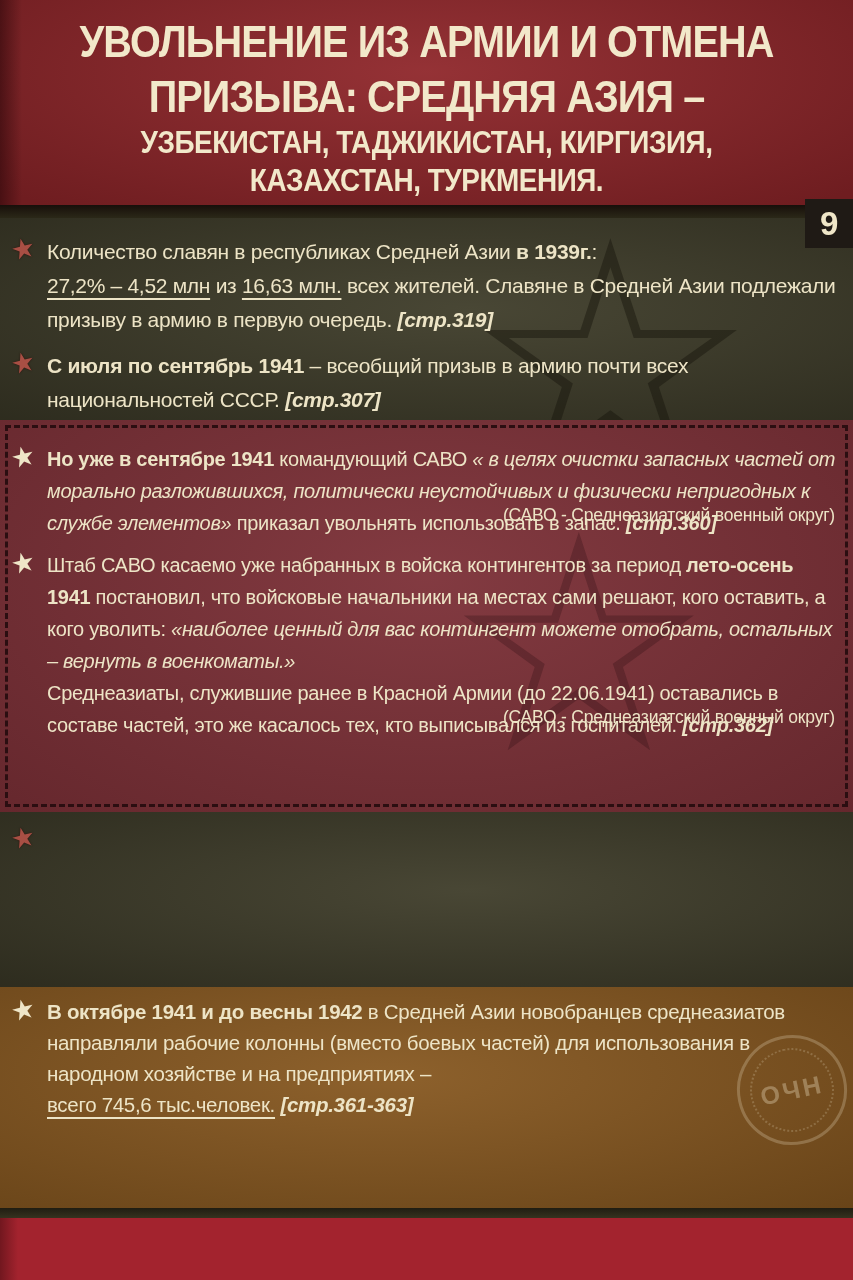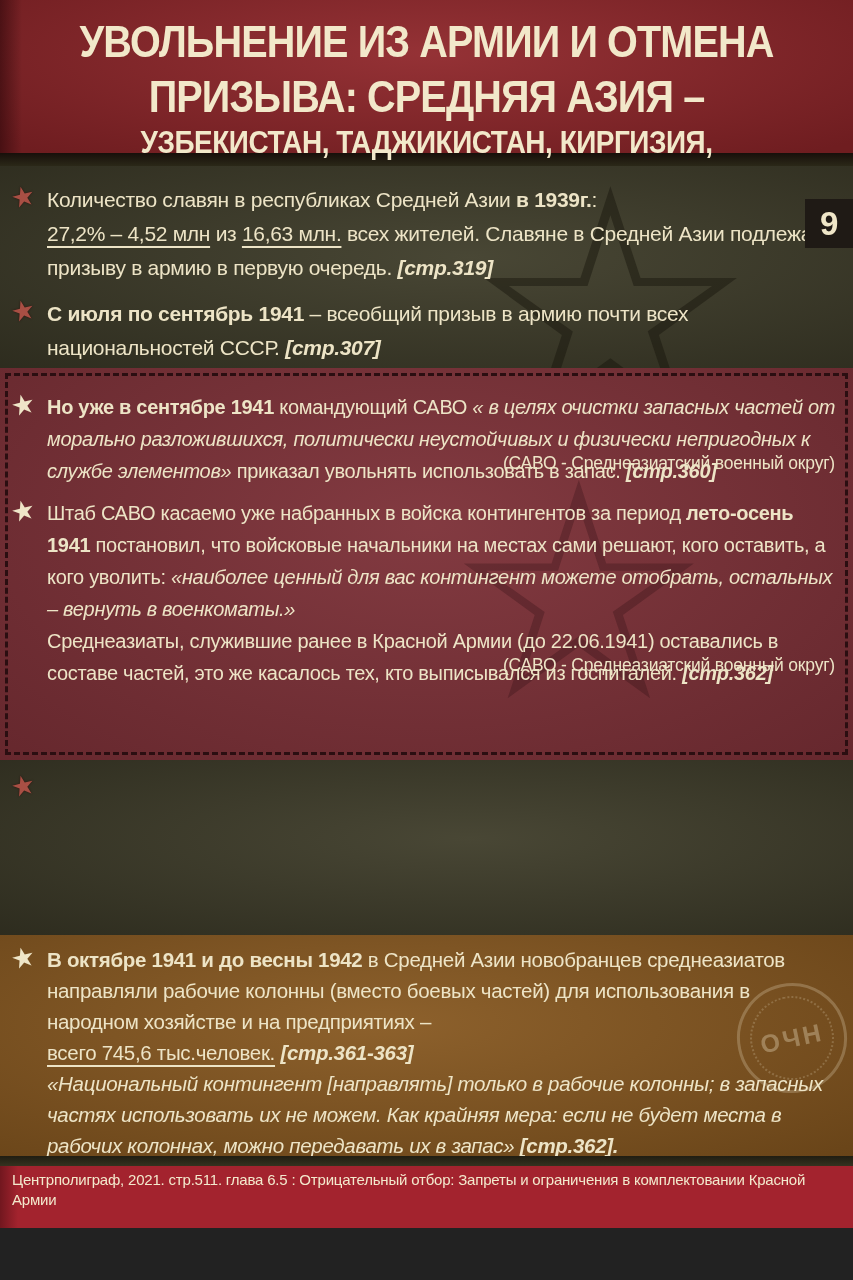--- a/index.html
+++ b/index.html
@@ -7,21 +7,21 @@
     position:relative;
     width:853px;height:1280px;
     margin:0 auto;
     overflow:hidden;
     font-family:"Liberation Sans","DejaVu Sans",sans-serif;
     color:#ede4c6;
     letter-spacing:-0.3px;
   }
   
   .header{
-    height:153px;
+    height:205px;
     background:
       linear-gradient(to right, rgba(40,5,8,.55), rgba(40,5,8,0) 22px),
       radial-gradient(ellipse at 50% 35%, rgba(255,255,255,.06), rgba(0,0,0,.22) 95%),
       #8e2529;
     text-align:center;
     padding-top:14px;
     box-sizing:border-box;
   }
   .title-line{
     color:#f2e8ca;
@@ -195,23 +195,21 @@
   </div>
 
   <div class="sec sec-brown">
     <div class="stamp">
       <span class="stamp-text">ОЧН</span>
     </div>
     <div class="bullet">
       <span class="star cream-star">★</span>
       <p class="txt"><b>В октябре 1941 и до весны 1942</b><span> в Средней Азии новобранцев среднеазиатов направляли рабочие колонны (вместо боевых частей) для использования в народном хозяйстве и на предприятиях   –</span><br>
       <span class="u">всего 745,6 тыс.человек.</span><span> </span><span class="ref">[стр.361-363]</span></p>
-      <p class="txt quote"><span>«Национальный контингент [направлять] только в рабочие колонны; в запасных частях использовать их не можем. Как крайняя мера: если не будет места в рабочих колоннах, можно передавать их в запас»  </span><span class="ref">[стр.362].</span></p>
     </div>
   </div>
 
   <div class="strip2"></div>
   <div class="footer">
-    <div>Центрполиграф, 2021. стр.511. глава 6.5 : Отрицательный отбор: Запреты и ограничения в комплектовании Красной Армии</div>
 
   </div>
 
 </div>
 
 </body></html>

